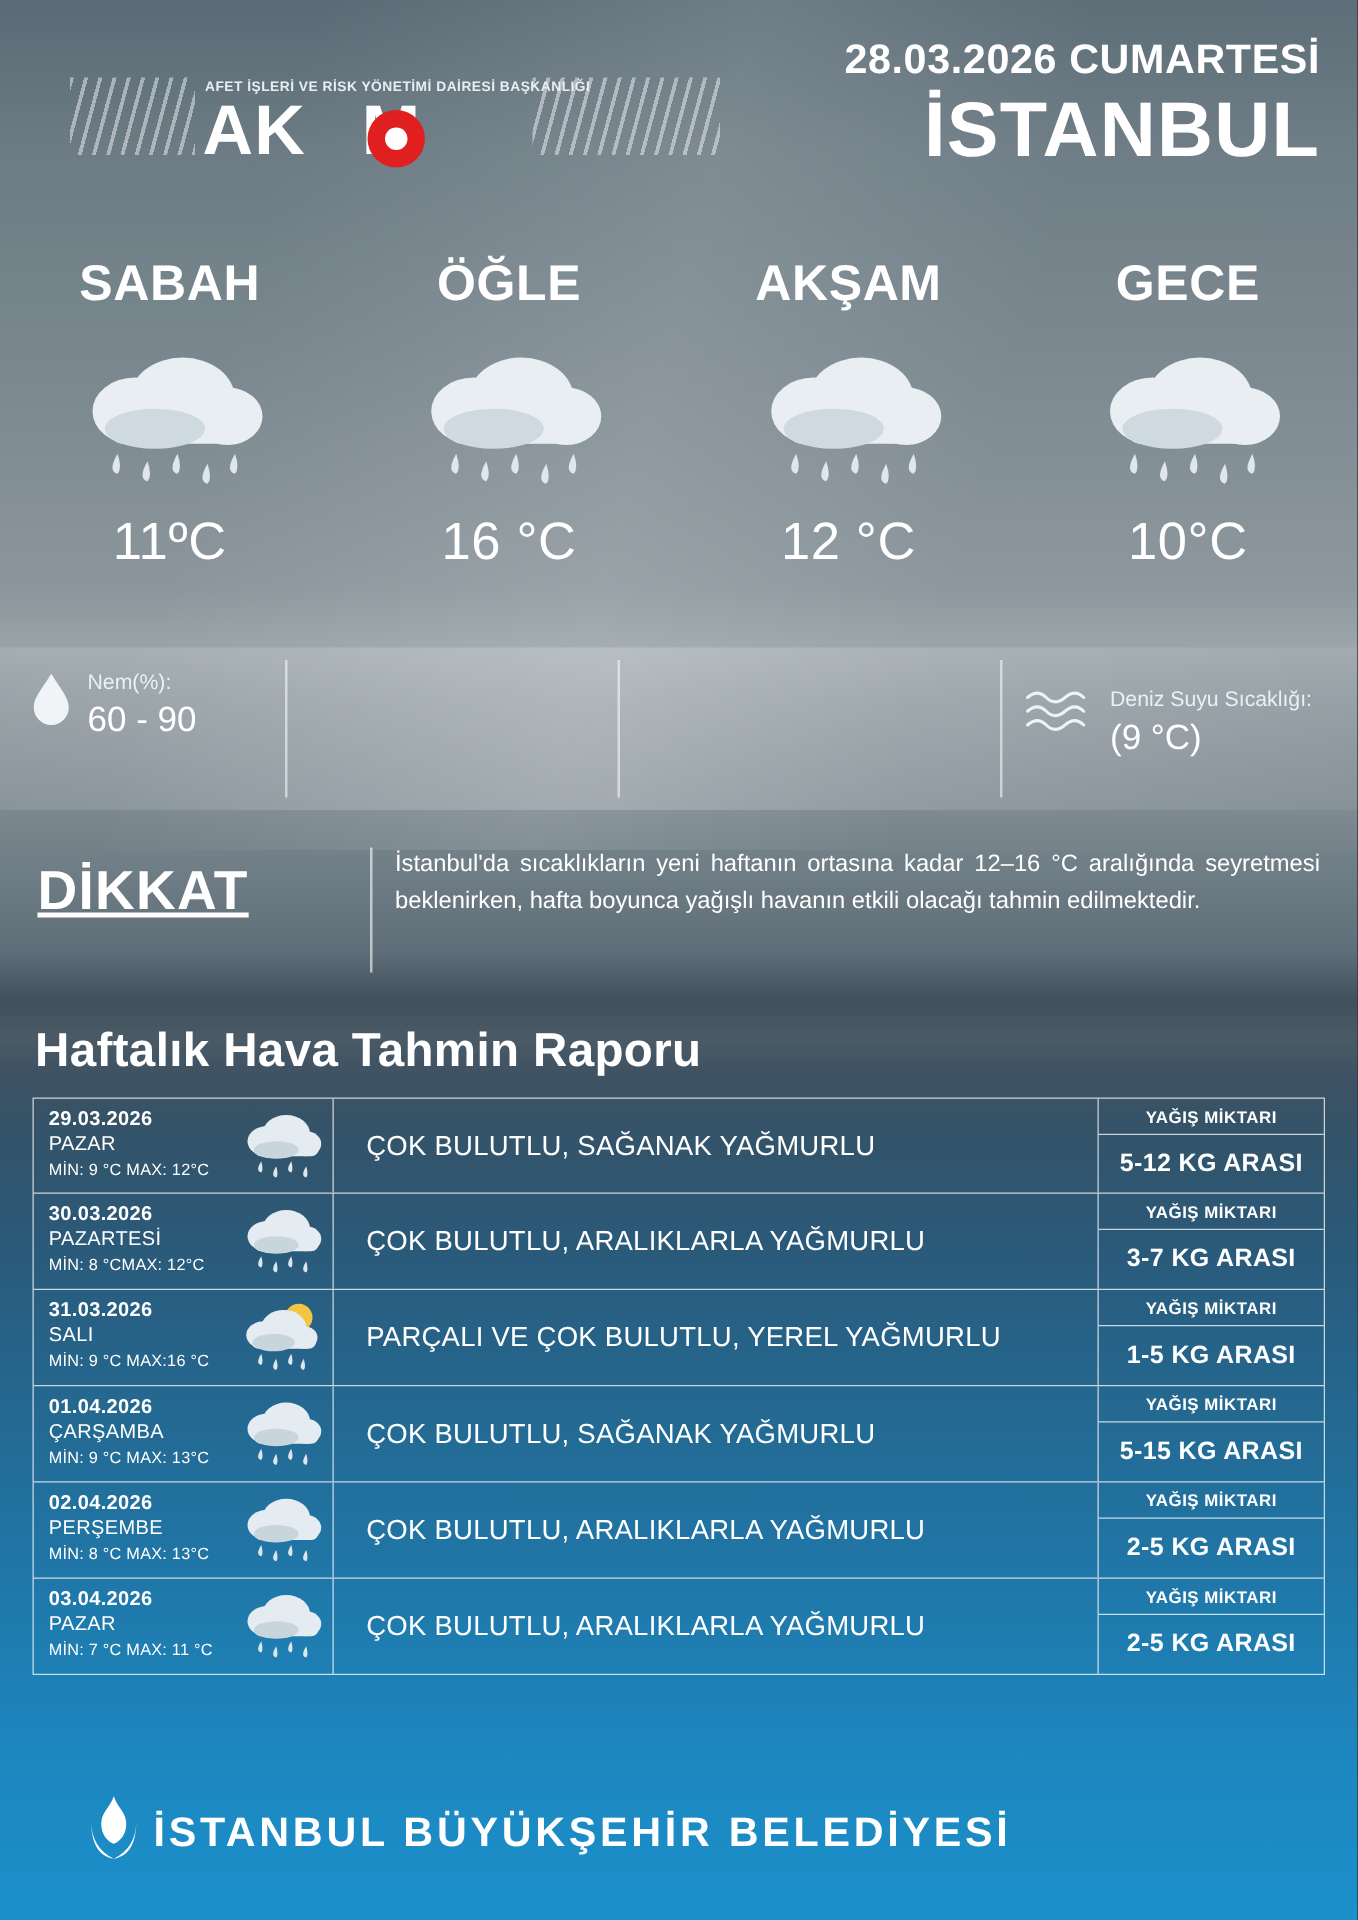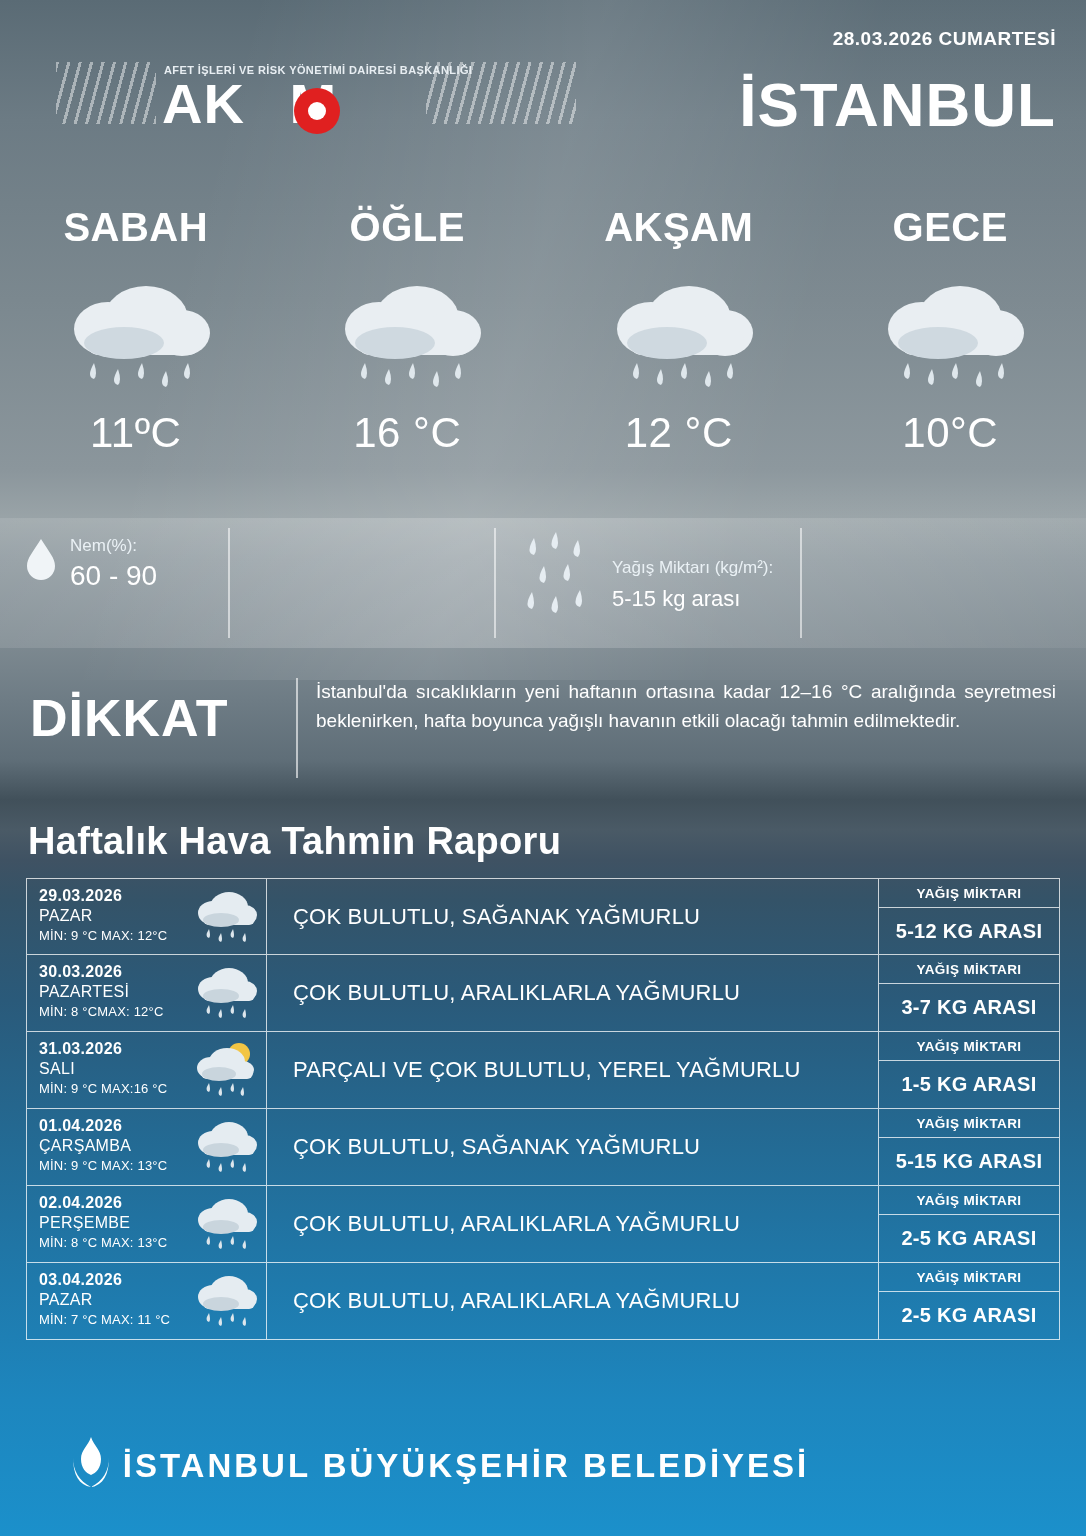--- a/index.html
+++ b/index.html
@@ -51,21 +51,21 @@
   .logo-stripes.right { left: 370px; width: 150px; }
   .logo-sub { position: absolute; left: 108px; top: 12px; font-size: 11px; font-weight: bold;
     letter-spacing: 0.4px; color: #e8eef2; white-space: nowrap; }
   .logo-main { position: absolute; left: 106px; top: 24px; font-size: 56px; font-weight: bold;
     letter-spacing: 1px; color: #fff; line-height: 1; }
   .logo-o { position: absolute; left: 238px; top: 36px; width: 46px; height: 46px;
     border-radius: 50%; background: #e02020; }
   .logo-o-inner { position: absolute; left: 252px; top: 50px; width: 18px; height: 18px;
     border-radius: 50%; background: #fff; }
 
-  .hdr-date { position: absolute; right: 30px; top: 28px; font-size: 19px; font-weight: bold;
+  .hdr-date { position: absolute; right: 30px; top: 28px; font-size: 33px; font-weight: bold;
     letter-spacing: 0.5px; text-align: right; color: #fff; margin-left: 48px; }
   .hdr-city { position: absolute; right: 30px; top: 72px; font-size: 62px; font-weight: bold;
     letter-spacing: 1px; text-align: right; color: #fff; line-height: 1.05; }
 
   
   .periods { position: absolute; left: 0; top: 205px; width: 1086px; height: 290px;
     display: flex; }
   .period { flex: 1; text-align: center; position: relative; }
   .period .pname { font-size: 40px; font-weight: bold; letter-spacing: 0.5px; }
   .period .picon { height: 135px; margin-top: 18px; display: flex; align-items: center; justify-content: center; }
@@ -76,22 +76,22 @@
   .metrics-bg { position: absolute; inset: 0;
     background: linear-gradient(90deg, rgba(255,255,255,0.10), rgba(255,255,255,0.20) 45%, rgba(255,255,255,0.06)); }
   .m-item { position: absolute; top: 18px; display: flex; gap: 12px; align-items: flex-start; }
   .m-sep { position: absolute; top: 10px; width: 2px; height: 110px; background: rgba(255,255,255,0.55); }
   .m-label { font-size: 17px; color: #eaf1f5; }
   .m-value { font-size: 28px; color: #fff; margin-top: 4px; }
   .m-small { font-size: 13.5px; line-height: 1.25; color: #eaf1f5; }
 
   
   .dikkat { position: absolute; left: 0; top: 672px; width: 1086px; height: 118px; }
-  .dikkat-title { position: absolute; left: 30px; top: 16px; font-size: 52px; font-weight: bold;
-    letter-spacing: 1px; }
+  .dikkat-title { position: absolute; left: 30px; top: 16px; font-size: 44px; font-weight: bold;
+    letter-spacing: 1px; text-decoration: underline; }
   .dikkat-vline { position: absolute; left: 296px; top: 6px; width: 2px; height: 100px; background: rgba(255,255,255,0.6); }
   .dikkat-text { position: absolute; left: 316px; top: 6px; width: 740px; font-size: 19px; line-height: 1.5;
     text-align: justify; color: #fff; }
 
   
   .weekly-title { position: absolute; left: 28px; top: 820px; font-size: 38px; font-weight: bold; letter-spacing: 0.3px; }
   .table { position: absolute; left: 26px; top: 878px; width: 1034px; }
   .row { display: flex; height: 77px; border: 1px solid rgba(255,255,255,0.75); border-top: none; }
   .row:first-child { border-top: 1px solid rgba(255,255,255,0.75); }
   .c-date { width: 240px; border-right: 1px solid rgba(255,255,255,0.75); padding: 8px 0 0 12px; }
@@ -252,43 +252,38 @@
         <div class="m-label">Nem(%):</div>
         <div class="m-value">60 - 90</div>
       </span>
     </div>
 
     <div class="m-sep" style="left:228px;"></div>
 
 
     <div class="m-sep" style="left:494px;"></div>
 
-    <div class="m-item" style="left:520px; top:12px;">
+
+    <div class="m-sep" style="left:800px;"></div>
+
+    <div class="m-item" style="left:818px; top:30px;">
       <span>
-        <svg width="80" height="92" viewBox="0 0 80 92">
-          <g fill="#e6edf2">
-            <path d="M14 8 q4 13 0 17 q-9 -2 0 -17z"></path>
-            <path d="M36 2 q4 13 0 17 q-9 -2 0 -17z"></path>
-            <path d="M58 10 q4 13 0 17 q-9 -2 0 -17z"></path>
-            <path d="M24 36 q4 13 0 17 q-9 -2 0 -17z"></path>
-            <path d="M48 34 q4 13 0 17 q-9 -2 0 -17z"></path>
-            <path d="M12 62 q4 13 0 17 q-9 -2 0 -17z"></path>
-            <path d="M36 66 q4 13 0 17 q-9 -2 0 -17z"></path>
-            <path d="M60 60 q4 13 0 17 q-9 -2 0 -17z"></path>
+        <svg width="58" height="42" viewBox="0 0 58 42">
+          <g fill="none" stroke="#eef3f6" stroke-width="2.4" stroke-linecap="round">
+            <path d="M4 10 q8 -7 15 0 t15 0 t15 0"></path>
+            <path d="M4 21 q8 -7 15 0 t15 0 t15 0"></path>
+            <path d="M4 32 q8 -7 15 0 t15 0 t15 0"></path>
           </g>
         </svg>
       </span>
-      <span style="margin-top:28px;">
-        <div class="m-label">Yağış Miktarı (kg/m²):</div>
-        <div class="m-value" style="font-size:22px;margin-top:8px;">5-15 kg arası</div>
+      <span style="margin-top:2px;">
+        <div class="m-label">Deniz Suyu Sıcaklığı:</div>
+        <div class="m-value">(9 °C)</div>
       </span>
     </div>
-
-    <div class="m-sep" style="left:800px;"></div>
-
   </div>
 
   <div class="dikkat">
     <div class="dikkat-title">DİKKAT</div>
     <div class="dikkat-vline"></div>
     <div class="dikkat-text">İstanbul'da sıcaklıkların yeni haftanın ortasına kadar 12–16 °C aralığında seyretmesi beklenirken, hafta boyunca yağışlı havanın etkili olacağı tahmin edilmektedir.</div>
   </div>
 
   <div class="weekly-title">Haftalık Hava Tahmin Raporu</div>
 

